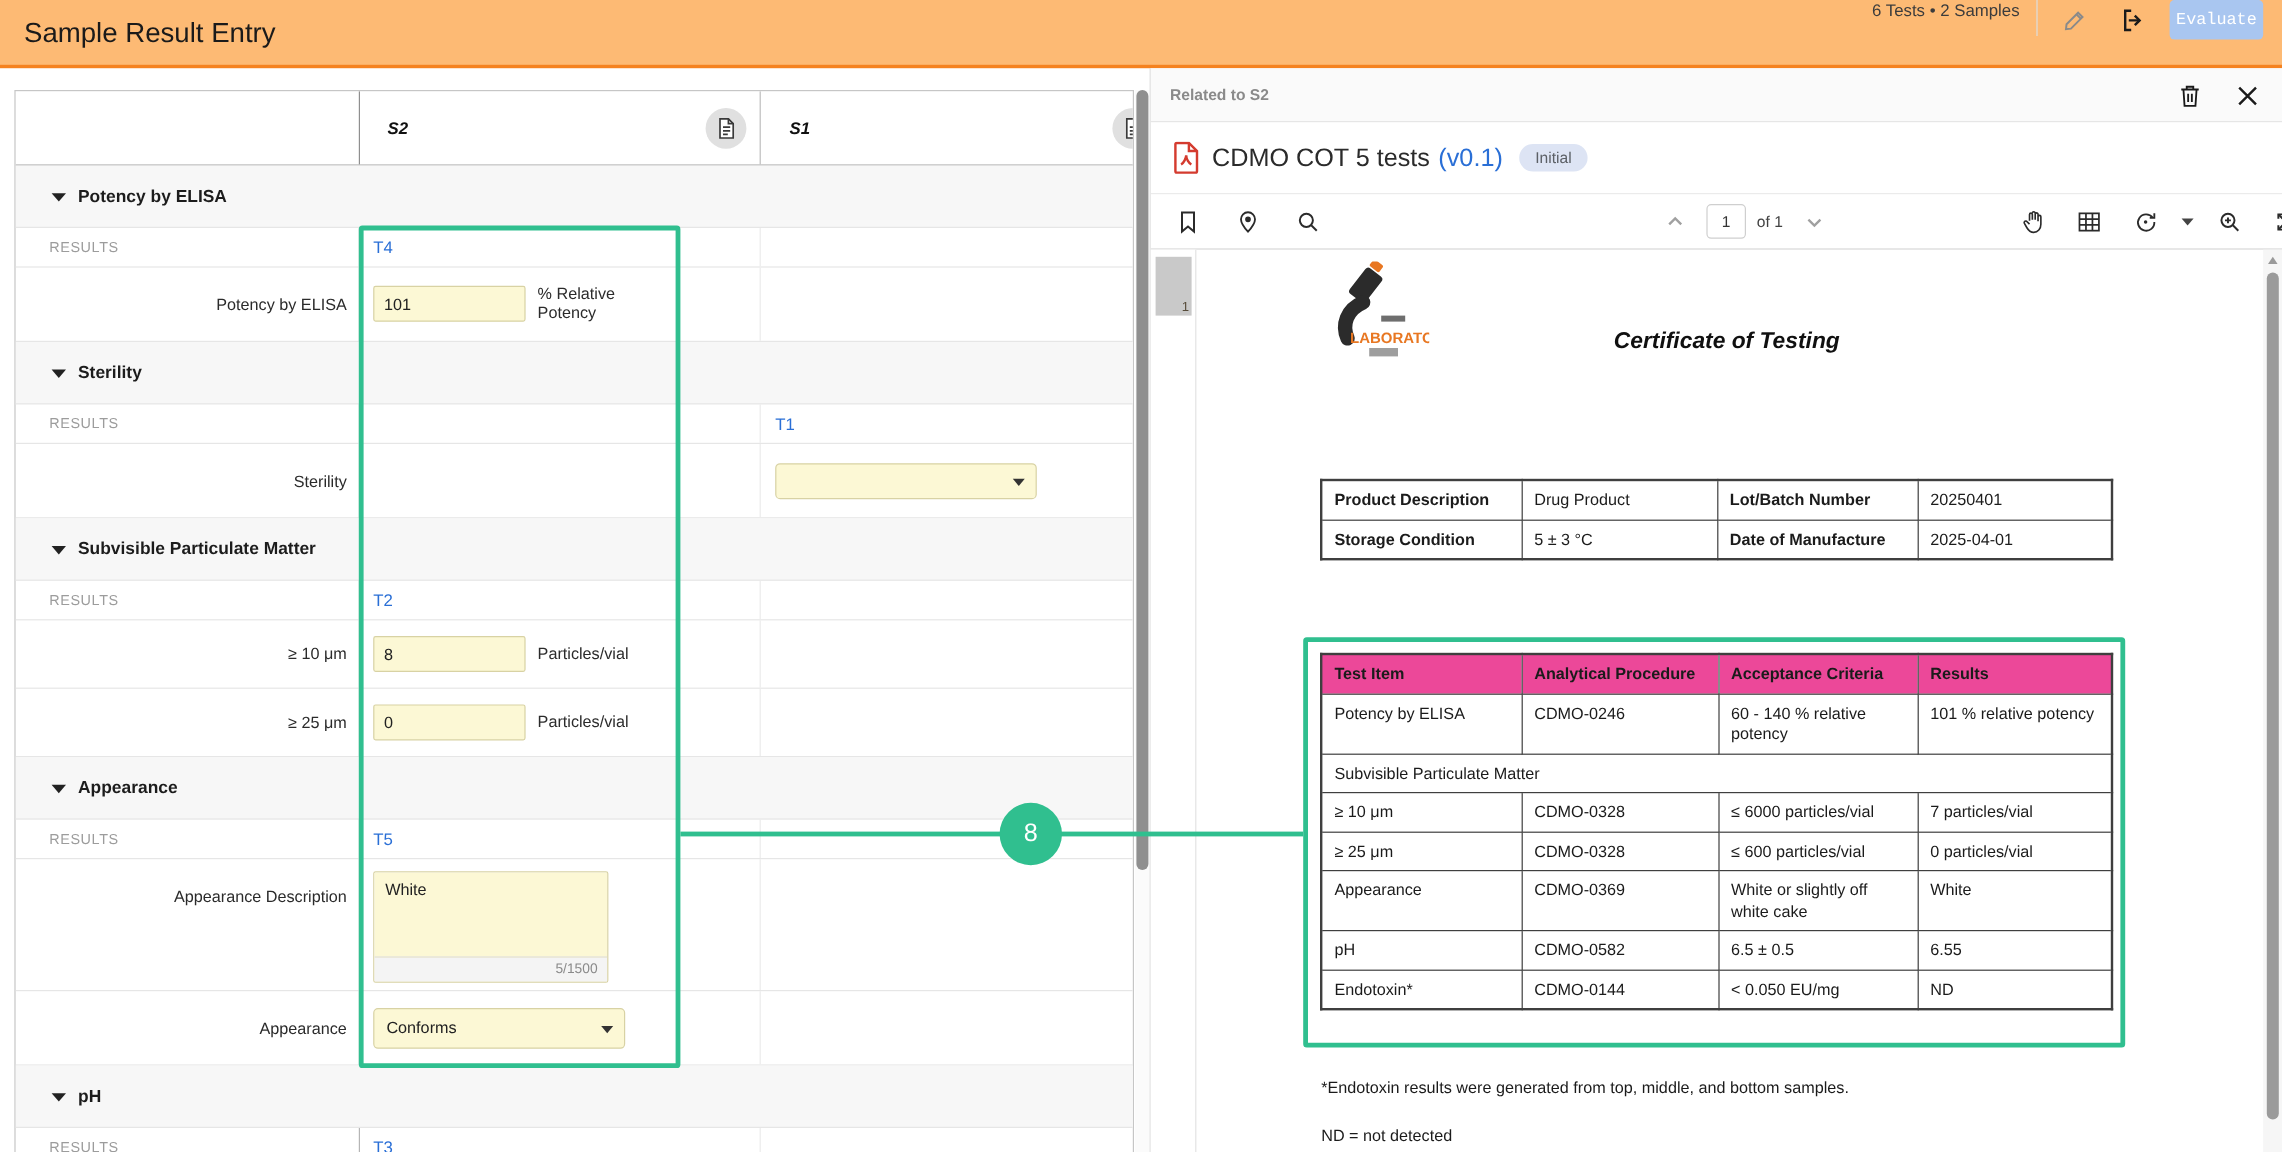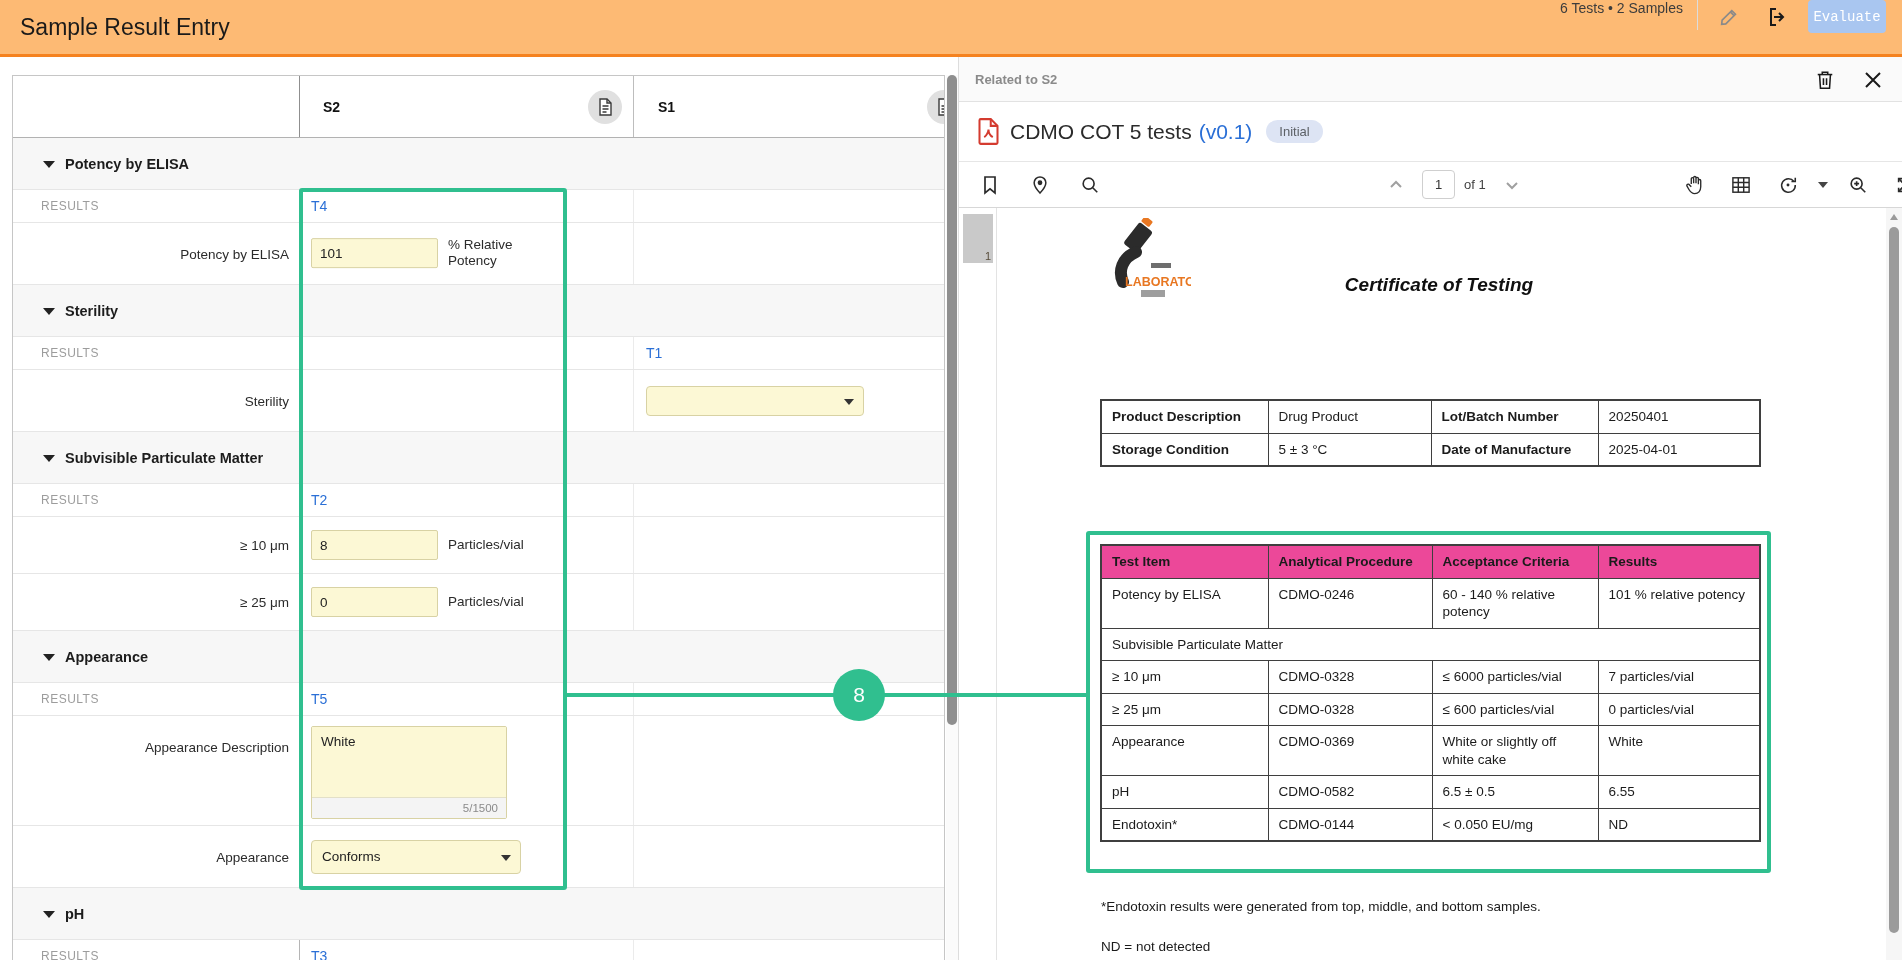--- a/index.html
+++ b/index.html
@@ -23,21 +23,21 @@
   .g-row.colheader { height:62px; border-bottom:1px solid #b2b2b2; }
   .g-row.colheader::before { content:""; position:absolute; left:286px; top:0; bottom:0; width:1px; background:#8f8f8f; }
   .g-row.colheader::after  { content:""; position:absolute; left:620px; top:0; bottom:0; width:1px; background:#bdbdbd; }
   .g-row.section { height:52px; background:#f7f7f7; }
   .g-row.results { height:33px; }
   .g-row.field { height:62px; }
   .g-row.spm { height:57px; }
   .g-row.txta { height:110px; }
   .g-row.results::before, .g-row.field::before { content:""; position:absolute; left:286px; top:0; bottom:0; width:1px; background:#b5b5b5; }
   .g-row.results::after, .g-row.field::after { content:""; position:absolute; left:620px; top:0; bottom:0; width:1px; background:#ebebeb; }
-  .g-colh { position:absolute; top:50%; transform:translateY(-50%); font-weight:bold; font-size:14px; color:#111; }
+  .g-colh { position:absolute; top:50%; transform:translateY(-50%); font-weight:bold; font-size:14px; color:#111;font-style:italic; }
   .g-colh.s2 { left:310px; } .g-colh.s1 { left:645px; }
   .hdr-icon { position:absolute; top:50%; transform:translateY(-50%); width:34px; height:34px; border-radius:50%; background:#e0e0e0; display:flex; align-items:center; justify-content:center; cursor:pointer; }
   .hdr-icon.s2 { left:575px; } .hdr-icon.s1 { left:914px; }
   .sec-tri { position:absolute; left:30px; top:50%; margin-top:-3px; width:0; height:0; border-left:6px solid transparent; border-right:6px solid transparent; border-top:7px solid #222; }
   .sec-label { position:absolute; left:52px; top:50%; transform:translateY(-50%); font-weight:bold; font-size:14.5px; color:#1c1c1c; }
   .g-reslabel { position:absolute; left:28px; top:50%; transform:translateY(-50%); font-size:12px; color:#9c9c9c; letter-spacing:.5px; }
   .g-link { position:absolute; top:50%; transform:translateY(-50%); font-size:14px; color:#2A6FD6; cursor:pointer; }
   .g-link.s2 { left:298px; } .g-link.s1 { left:633px; }
   .g-label { position:absolute; left:0; width:276px; text-align:right; top:50%; transform:translateY(-50%); font-size:13.5px; color:#2b2b2b; }
   .g-row.txta .g-label { top:24px; transform:none; }

